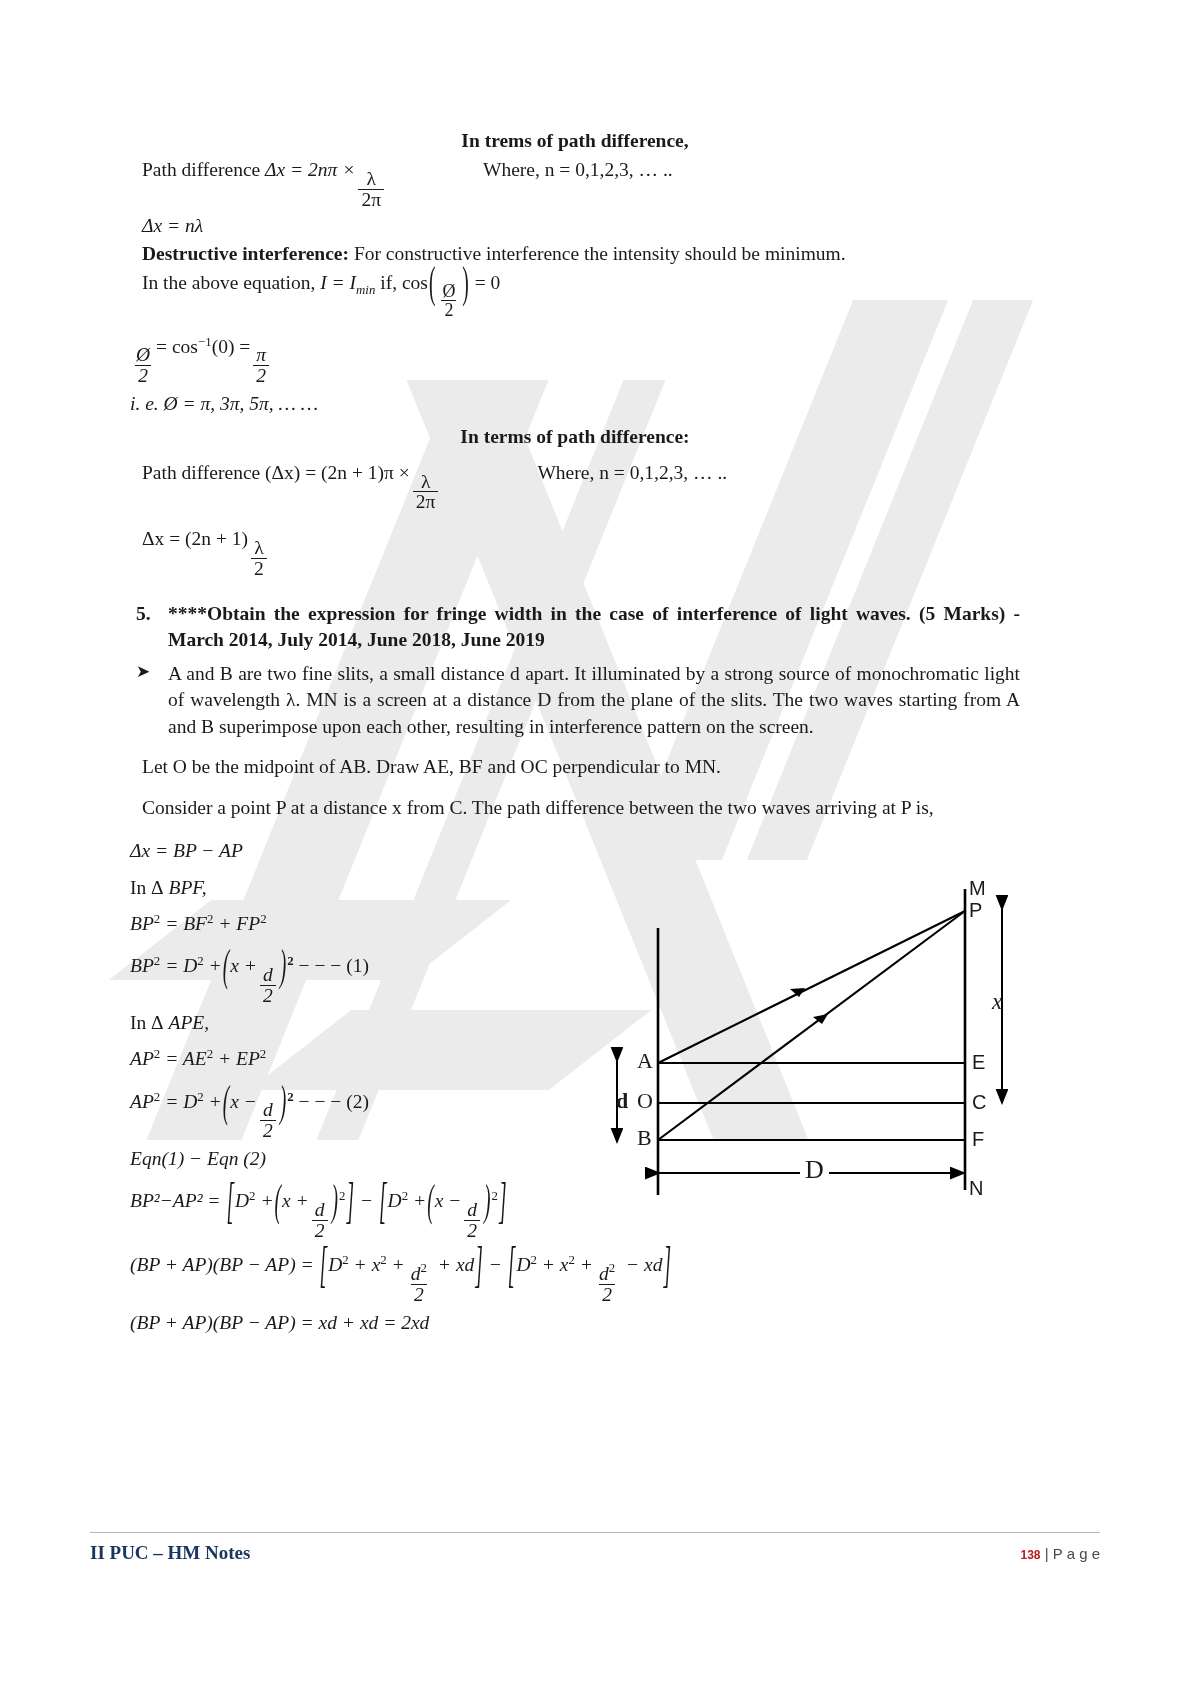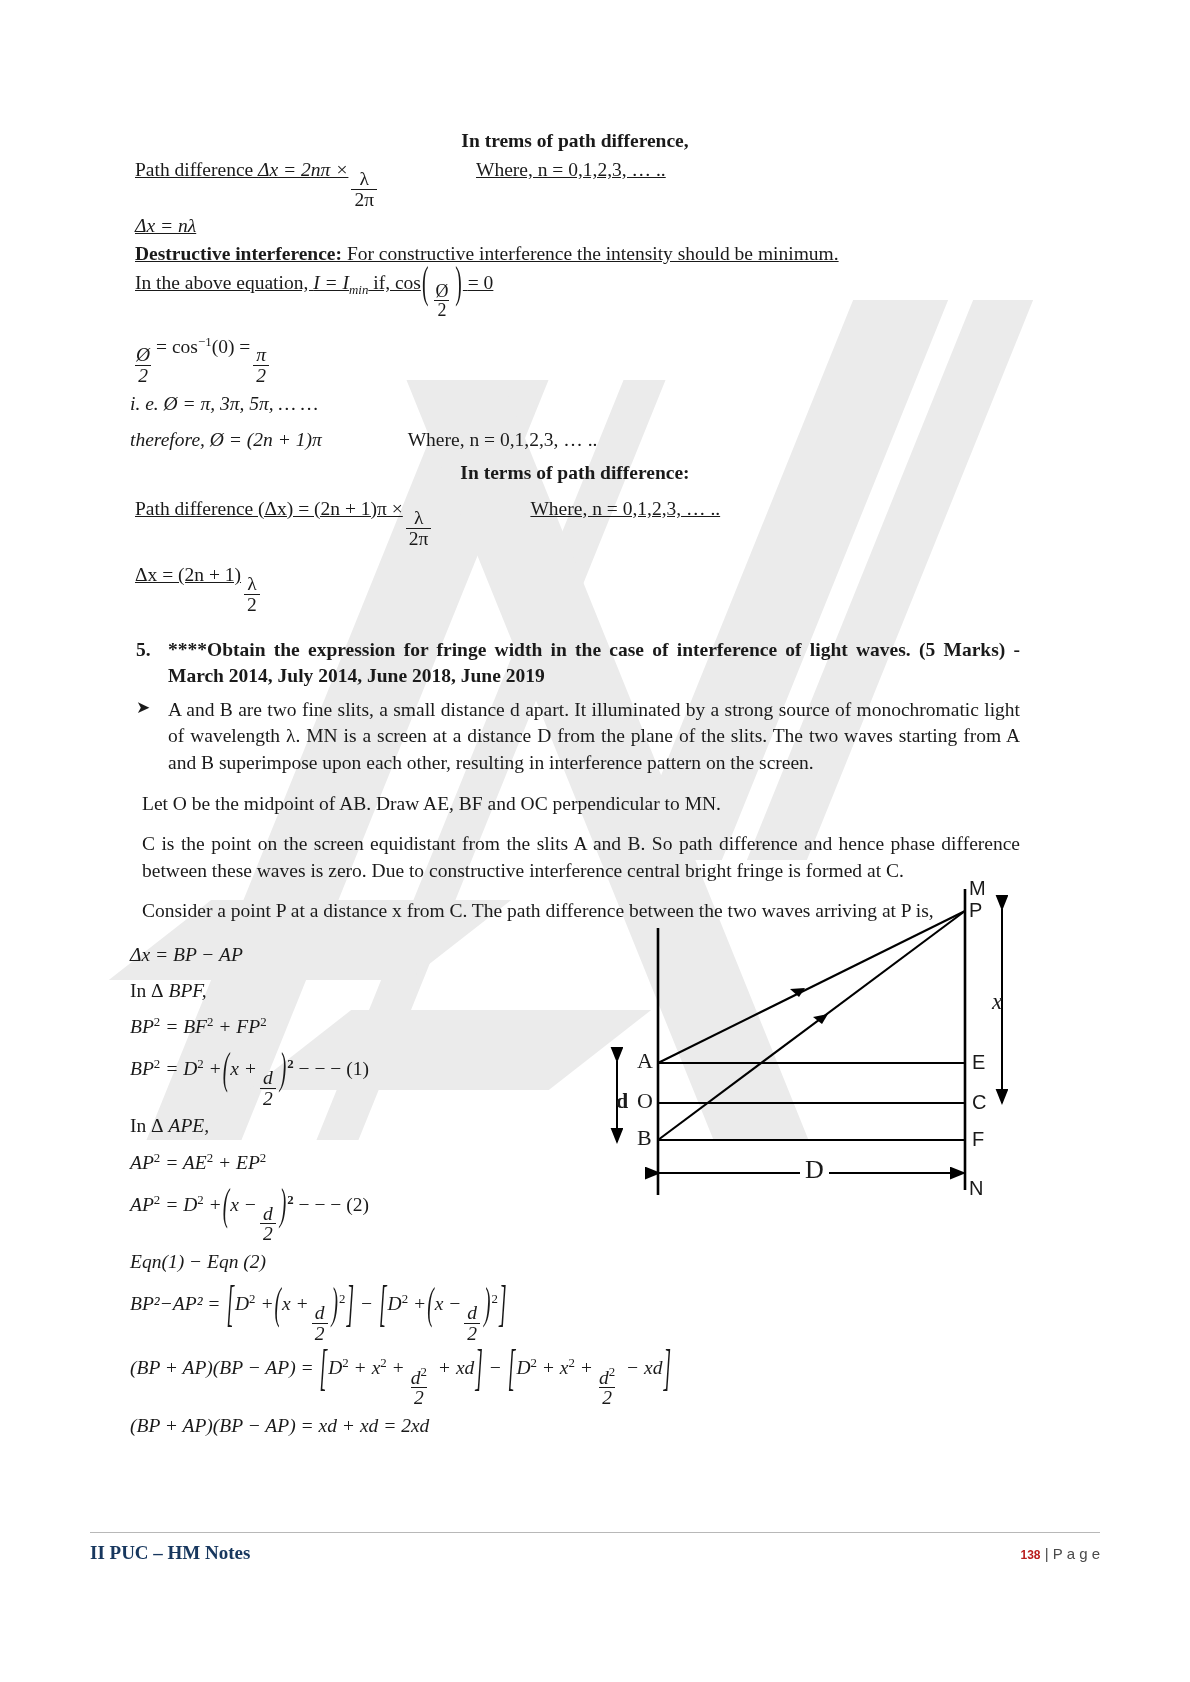--- a/index.html
+++ b/index.html
@@ -19,21 +19,21 @@
 
   .page { position:absolute; inset:0; z-index:2; }
 
   
   .content {
     position:absolute;
     left:130px; top:128px;
     width:890px;
   }
 
-  .ln { font-size:19.5px; line-height:1.30; margin:0 0 3px 5px;text-decoration:underline; }
+  .ln { font-size:19.5px; line-height:1.30; margin:0 0 3px 12px; }
   .bold-head { font-weight:bold; font-size:19.5px; line-height:1.3; margin:0 0 4px 0;text-align:center; }
   .it { font-style:italic; }
   .mi { font-style:italic; font-family:"Liberation Serif", serif; }
 
   
   .frac {
     display:inline-flex; flex-direction:column; align-items:center;
     vertical-align:-0.42em; margin:0 3px; line-height:1.02;
   }
   .frac .nu { padding:0 3px; font-size:0.92em; }
@@ -169,23 +169,20 @@
           <span class="nu">Ø</span>
           <span class="de">2</span>
         </span><span style="font-style:normal">= cos</span><sup class="exp">−1</sup><span style="font-style:normal">(0) =</span><span class="frac big">
           <span class="nu">π</span>
           <span class="de">2</span>
         </span>
   </div>
 
   <div class="eqline">i. e. Ø = π, 3π, 5π, … …</div>
 
-  <div class="eqline">
-    <span>therefore, Ø = (2n + 1)π</span><span class="gap-left"></span><span style="font-style:normal">Where, n = 0,1,2,3, … ..</span>
-  </div>
 
   <div class="bold-head" style="margin-top:2px;">In terms of path difference:</div>
 
   <div class="ln" style="margin-top:10px;">
     <span>Path difference (Δx) = (2n + 1)π ×</span><span class="frac big">
           <span class="nu">λ</span>
           <span class="de">2π</span>
         </span><span class="gap-left2"></span><span>Where, n = 0,1,2,3, … ..</span>
   </div>
 
@@ -201,21 +198,20 @@
     <span>****Obtain the expression for fringe width in the case of interference of light waves. (5 Marks) - March 2014, July 2014, June 2018, June 2019</span>
   </div>
 
   <div class="bullet-item">
     <span class="arrow">➤</span>
     <span class="it" style="font-style:normal">A and B are two fine slits, a small distance d apart. It illuminated by a strong source of monochromatic light of wavelength λ.  MN is a screen at a distance D from the plane of the slits. The two waves starting from A and B superimpose upon each other, resulting in interference pattern on the screen.</span>
   </div>
 
   <div class="para" style="padding-left:12px">Let O be the midpoint of AB. Draw AE, BF and OC perpendicular to MN.</div>
 
-  <div class="para jl" style="padding-left:12px">C is the point on the screen equidistant from the slits A and B. So path difference and hence phase difference between these waves is zero. Due to constructive interference central bright fringe is formed at C.</div>
 
   <div class="para jl" style="padding-left:12px">Consider a point P at a distance x from C. The path difference between the two waves arriving at P is,</div>
 
   <div class="eqblock">
 
     <div class="eqline">Δx = BP − AP</div>
 
     <div class="eqline">
       <span style="font-style:normal">In Δ&nbsp;</span><span>BPF,</span>
     </div>

